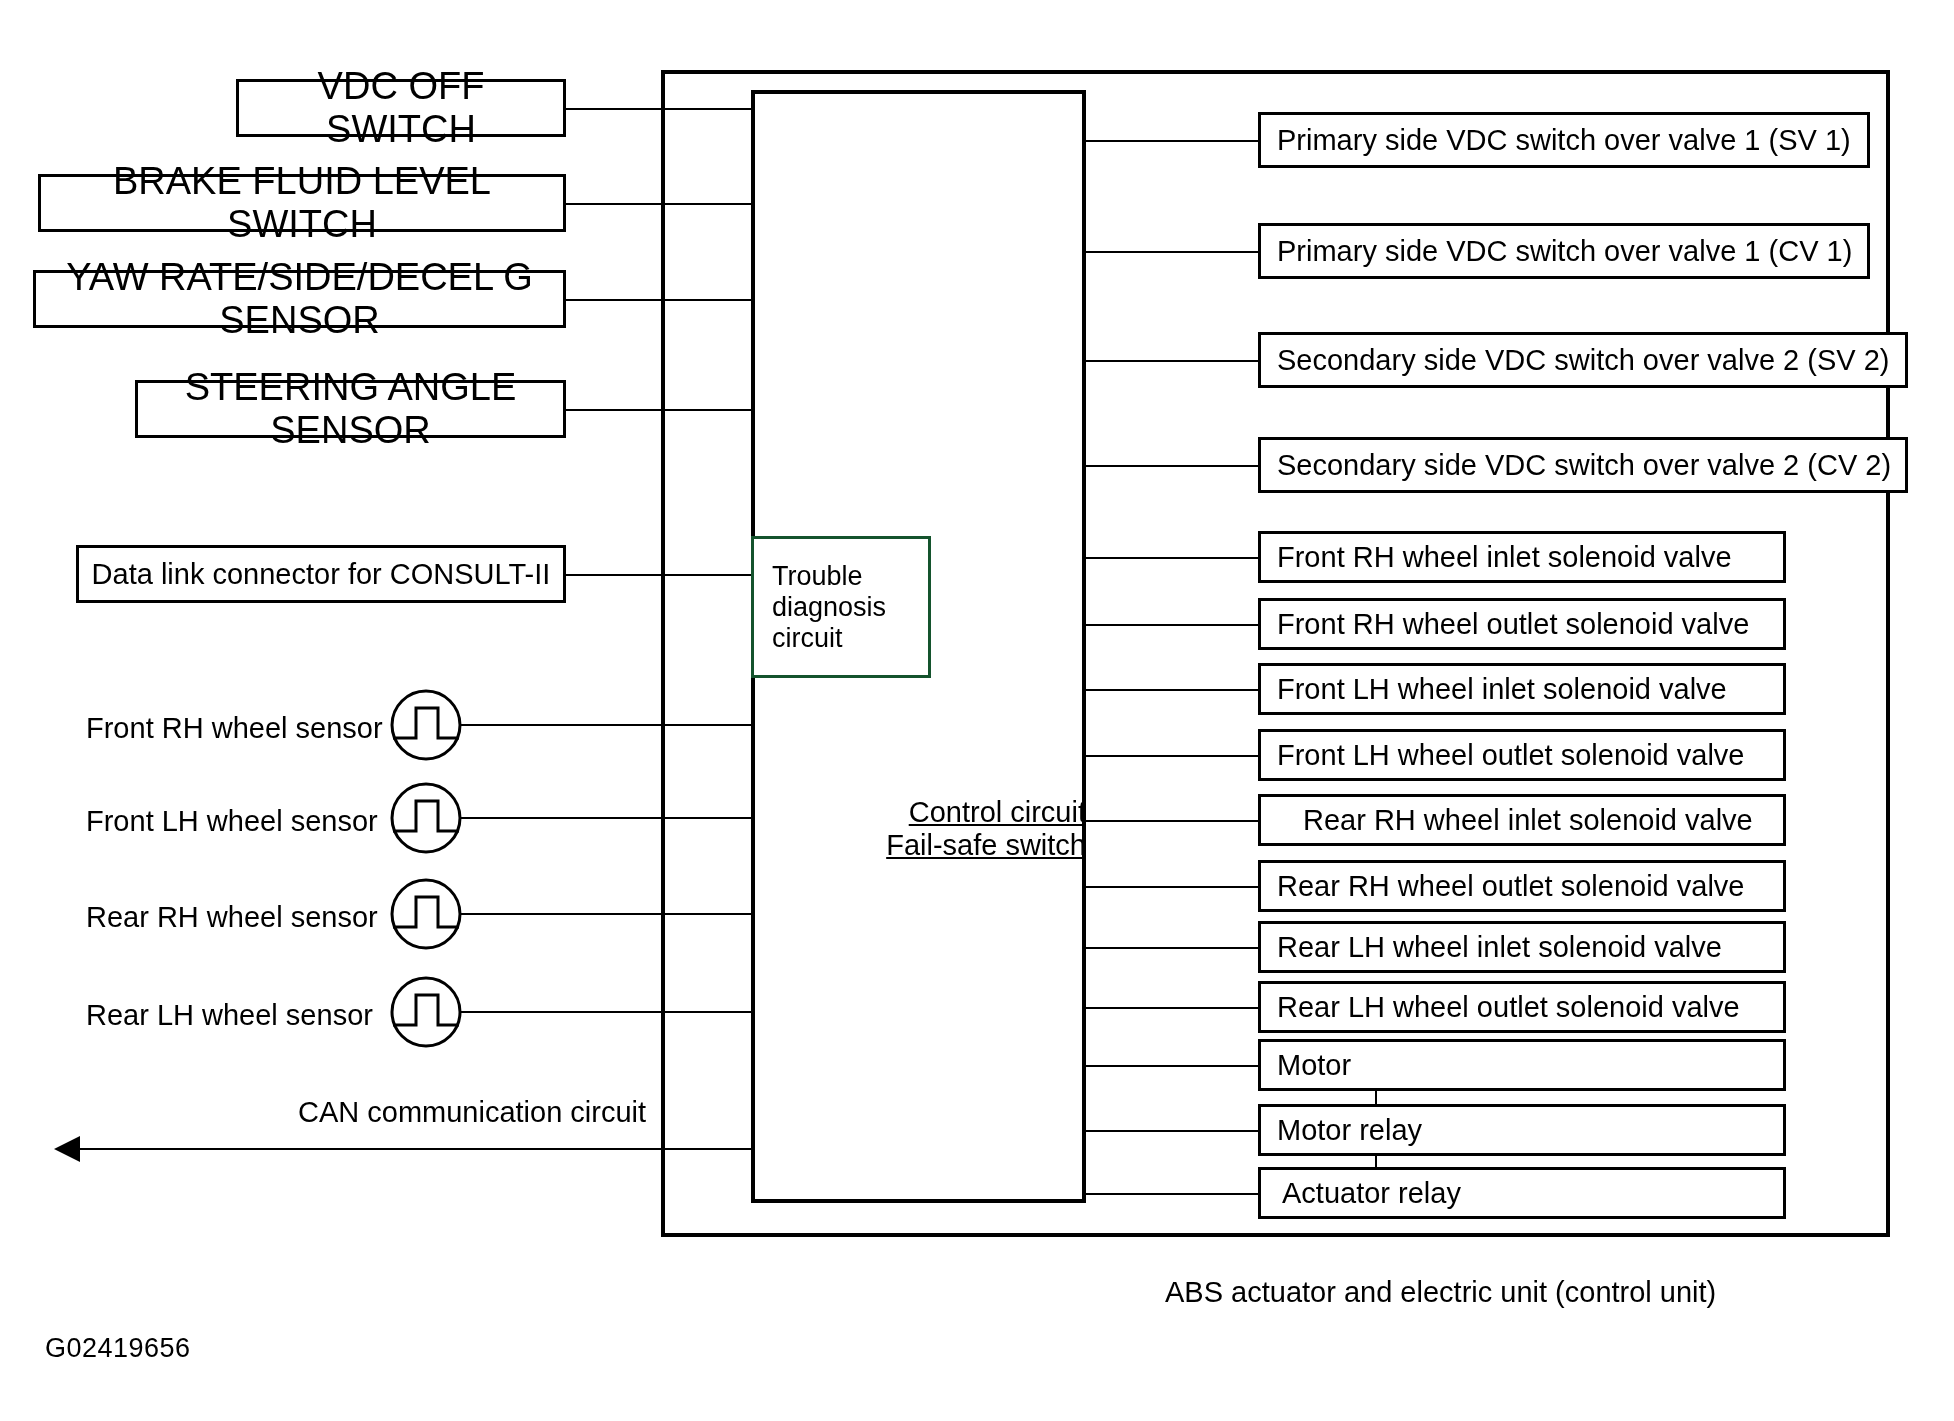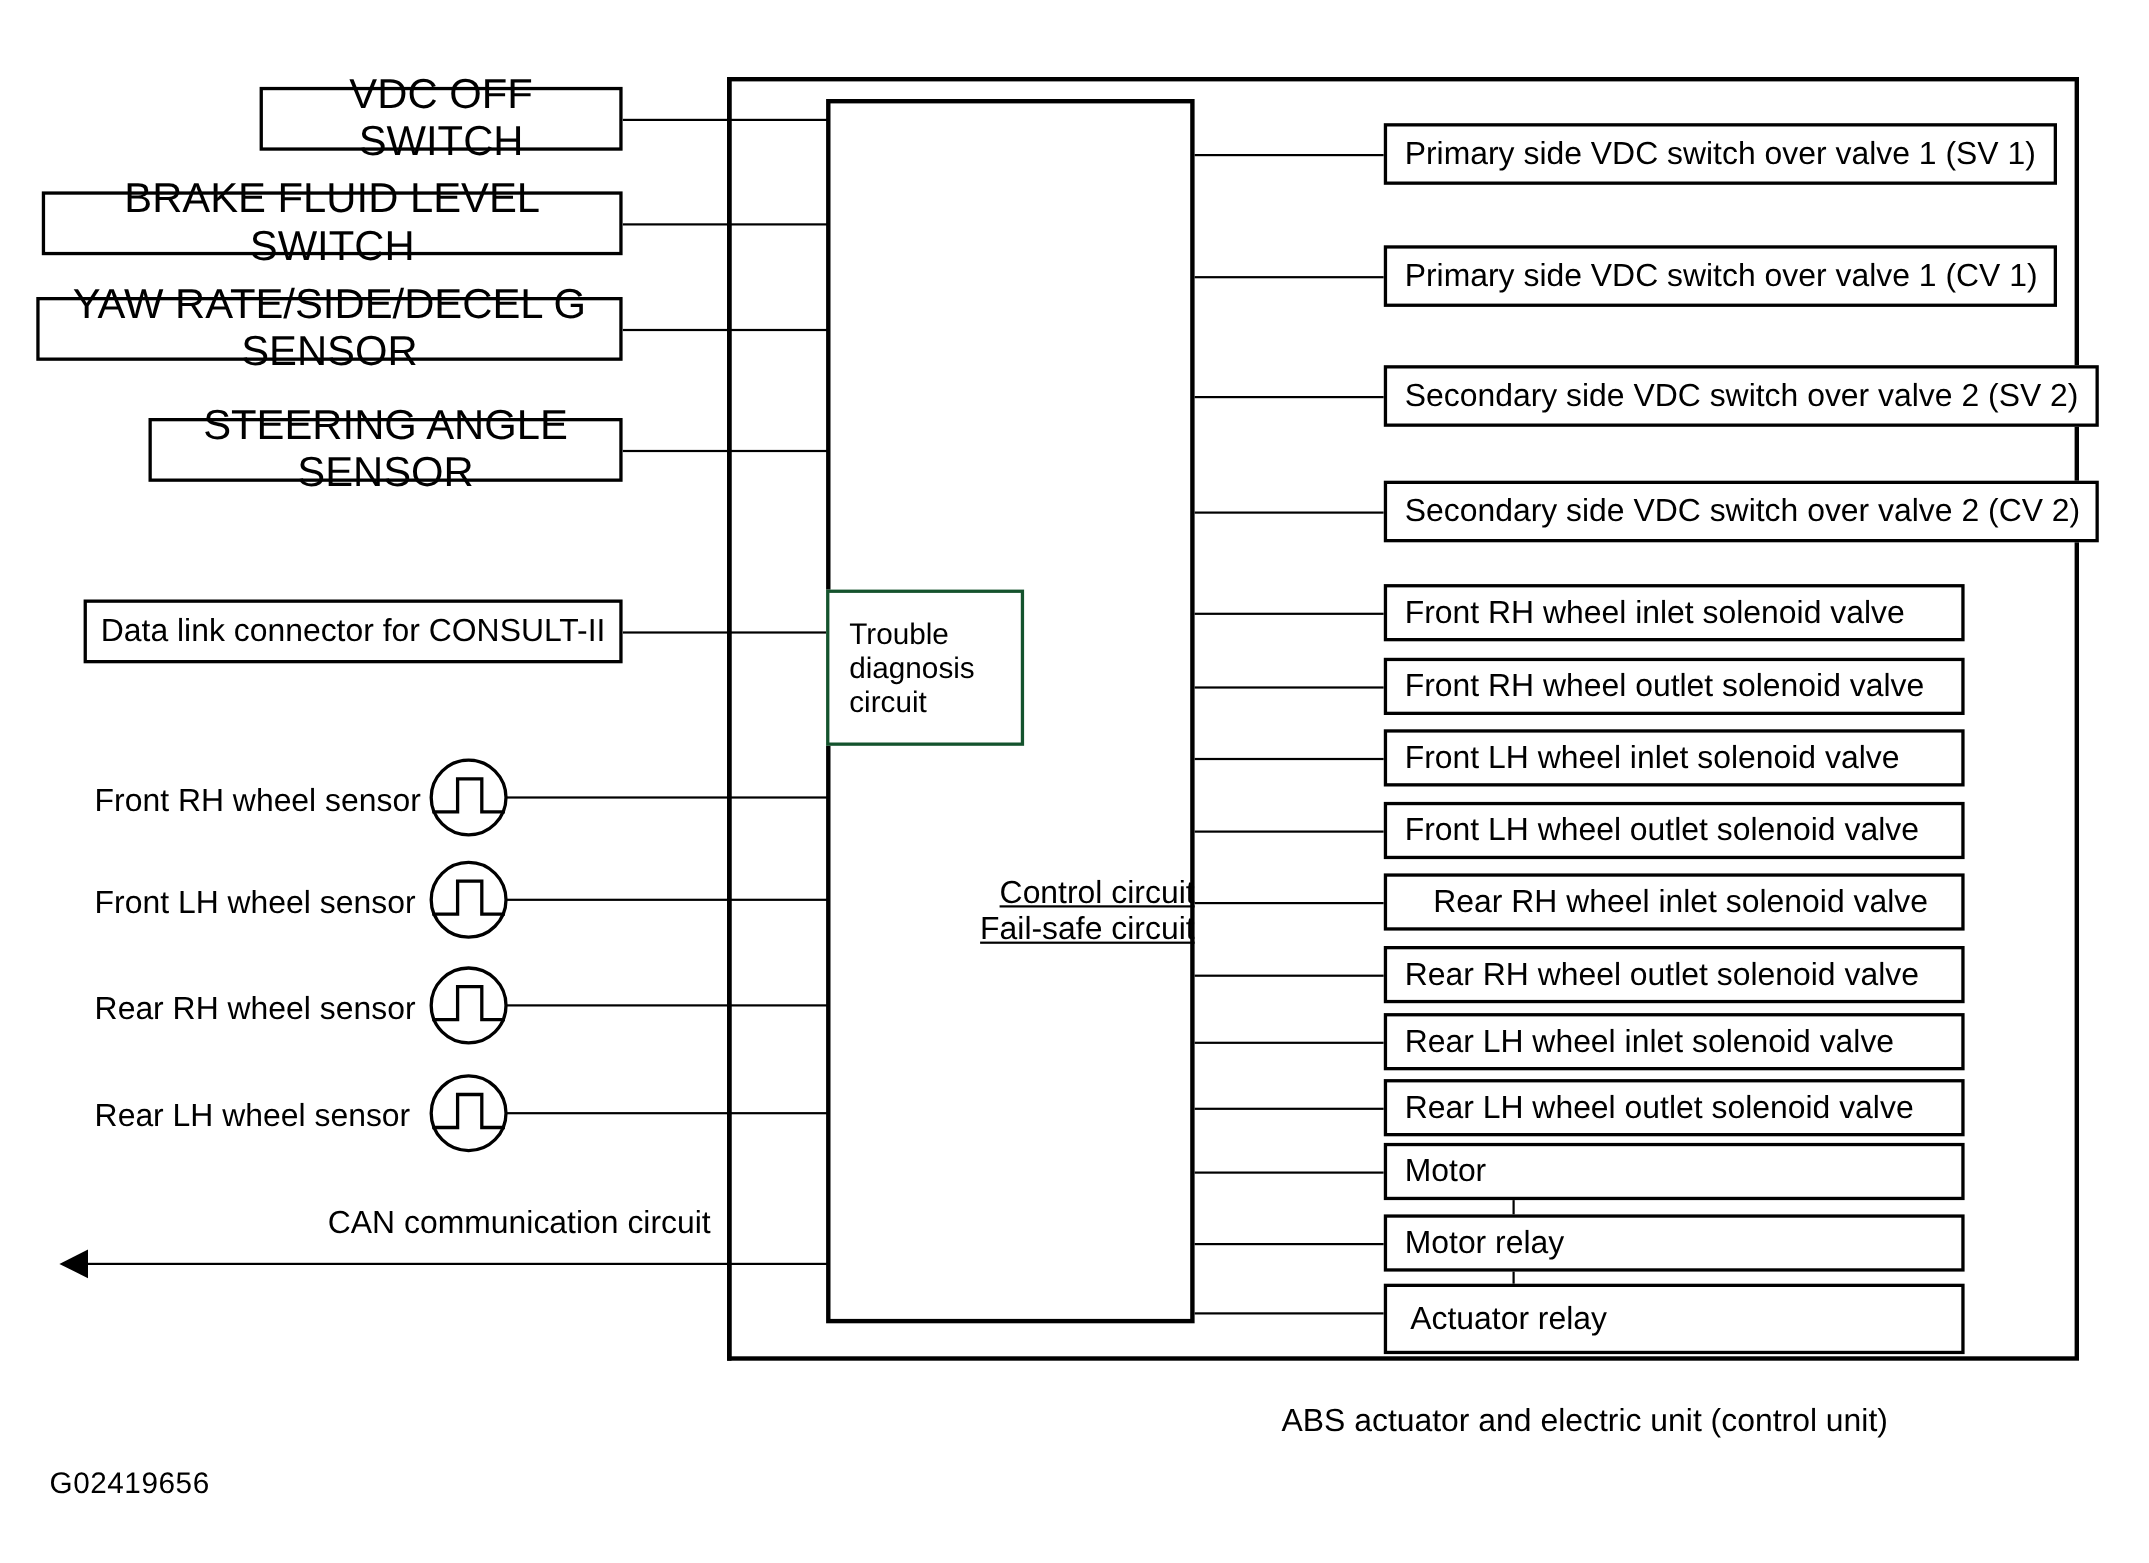--- a/index.html
+++ b/index.html
@@ -114,21 +114,21 @@
   <div class="trouble-box" style="left:751px;top:536px;width:180px;height:142px;">
     <div>
       <div class="t-sm">Trouble</div>
       <div class="t-sm">diagnosis</div>
       <div class="t-sm">circuit</div>
     </div>
   </div>
 
   <div class="lbl" style="left:751px;top:796px;width:335px;text-align:right;text-decoration:underline;">
     <div class="t-md">Control circuit</div>
-    <div class="t-md">Fail-safe circuit</div>
+    <div class="t-md">Fail-safe switch</div>
   </div>
 
   <div class="box lft" style="left:1258px;top:112px;width:612px;height:56px;">
     <span class="t-md">Primary side VDC switch over valve 1 (SV 1)</span>
   </div>
   <div class="hline" style="left:1086px;top:140px;width:172px;"></div>
 
   <div class="box lft" style="left:1258px;top:223px;width:612px;height:56px;">
     <span class="t-md">Primary side VDC switch over valve 1 (CV 1)</span>
   </div>
@@ -187,21 +187,21 @@
   <div class="box lft" style="left:1258px;top:1039px;width:528px;height:52px;">
     <span class="t-md">Motor</span>
   </div>
   <div class="hline" style="left:1086px;top:1065px;width:172px;"></div>
 
   <div class="box lft" style="left:1258px;top:1104px;width:528px;height:52px;">
     <span class="t-md">Motor relay</span>
   </div>
   <div class="hline" style="left:1086px;top:1130px;width:172px;"></div>
 
-  <div class="box lft" style="left:1258px;top:1167px;width:528px;height:64px;padding-left:21px;">
+  <div class="box lft" style="left:1258px;top:1167px;width:528px;height:52px;padding-left:21px;">
     <span class="t-md">Actuator relay</span>
   </div>
   <div class="hline" style="left:1086px;top:1193px;width:172px;"></div>
 
   <div class="vline" style="left:1375px;top:1089px;height:18px;"></div>
   <div class="vline" style="left:1375px;top:1154px;height:16px;"></div>
 
   <div class="lbl t-md" style="left:1165px;top:1276px;"><span>ABS actuator and electric unit (control unit)</span></div>
 
   <div class="lbl t-id" style="left:33px;top:1333px;"><span>G02419656</span></div>

